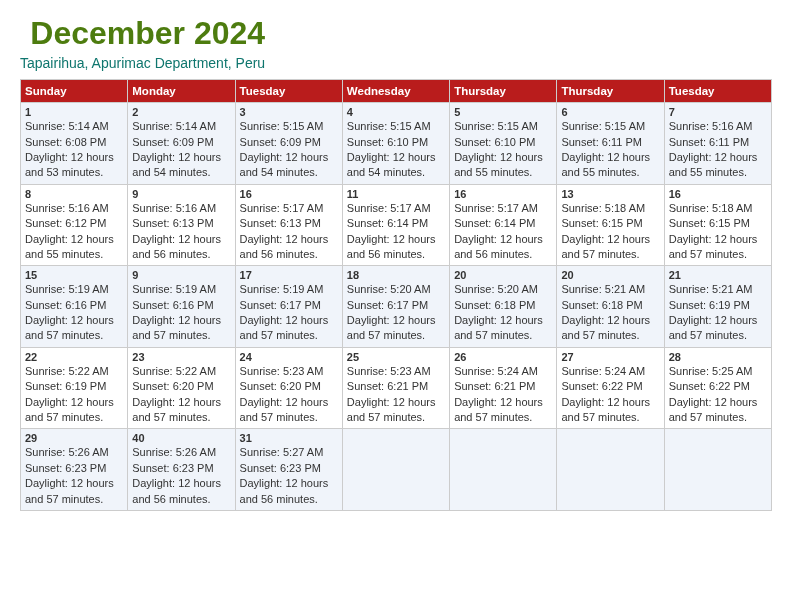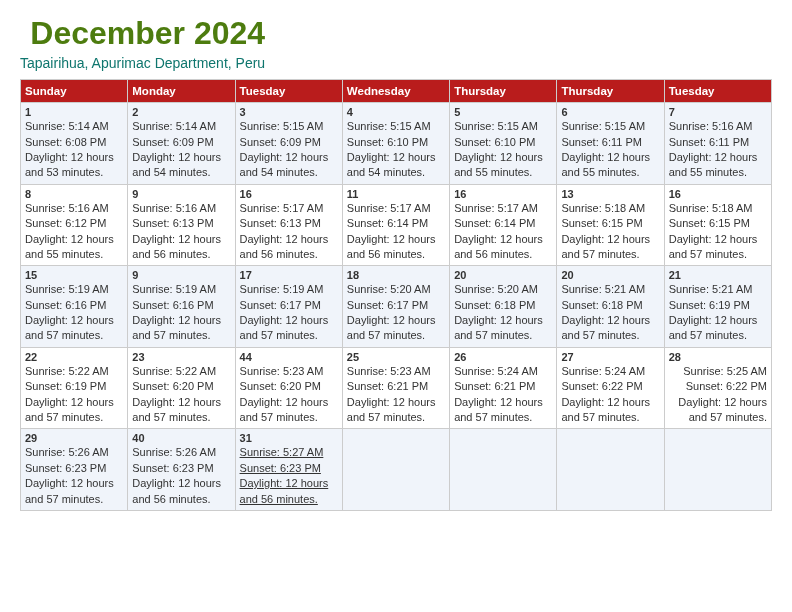--- a/index.html
+++ b/index.html
@@ -278,21 +278,21 @@
 and 57 minutes.</div>
           </td>
           <td>
             <span class="day-num">23</span>
             <div class="day-info" style="white-space: pre-line;">Sunrise: 5:22 AM
 Sunset: 6:20 PM
 Daylight: 12 hours
 and 57 minutes.</div>
           </td>
           <td>
-            <span class="day-num">44</span>
+            <span class="day-num">24</span>
             <div class="day-info" style="white-space: pre-line;">Sunrise: 5:23 AM
 Sunset: 6:20 PM
 Daylight: 12 hours
 and 57 minutes.</div>
           </td>
           <td>
             <span class="day-num">25</span>
             <div class="day-info" style="white-space: pre-line;">Sunrise: 5:23 AM
 Sunset: 6:21 PM
 Daylight: 12 hours
@@ -307,21 +307,21 @@
           </td>
           <td>
             <span class="day-num">27</span>
             <div class="day-info" style="white-space: pre-line;">Sunrise: 5:24 AM
 Sunset: 6:22 PM
 Daylight: 12 hours
 and 57 minutes.</div>
           </td>
           <td>
             <span class="day-num">28</span>
-            <div class="day-info" style="white-space: pre-line; text-align: right;">Sunrise: 5:25 AM
+            <div class="day-info" style="white-space: pre-line;">Sunrise: 5:25 AM
 Sunset: 6:22 PM
 Daylight: 12 hours
 and 57 minutes.</div>
           </td>
         </tr>
         <tr>
           <td>
             <span class="day-num">29</span>
             <div class="day-info" style="white-space: pre-line;">Sunrise: 5:26 AM
 Sunset: 6:23 PM
@@ -330,21 +330,21 @@
           </td>
           <td>
             <span class="day-num">40</span>
             <div class="day-info" style="white-space: pre-line;">Sunrise: 5:26 AM
 Sunset: 6:23 PM
 Daylight: 12 hours
 and 56 minutes.</div>
           </td>
           <td>
             <span class="day-num">31</span>
-            <div class="day-info" style="white-space: pre-line; text-decoration: underline;">Sunrise: 5:27 AM
+            <div class="day-info" style="white-space: pre-line;">Sunrise: 5:27 AM
 Sunset: 6:23 PM
 Daylight: 12 hours
 and 56 minutes.</div>
           </td>
           <td></td>
           <td></td>
           <td></td>
           <td></td>
         </tr>
       </tbody>

